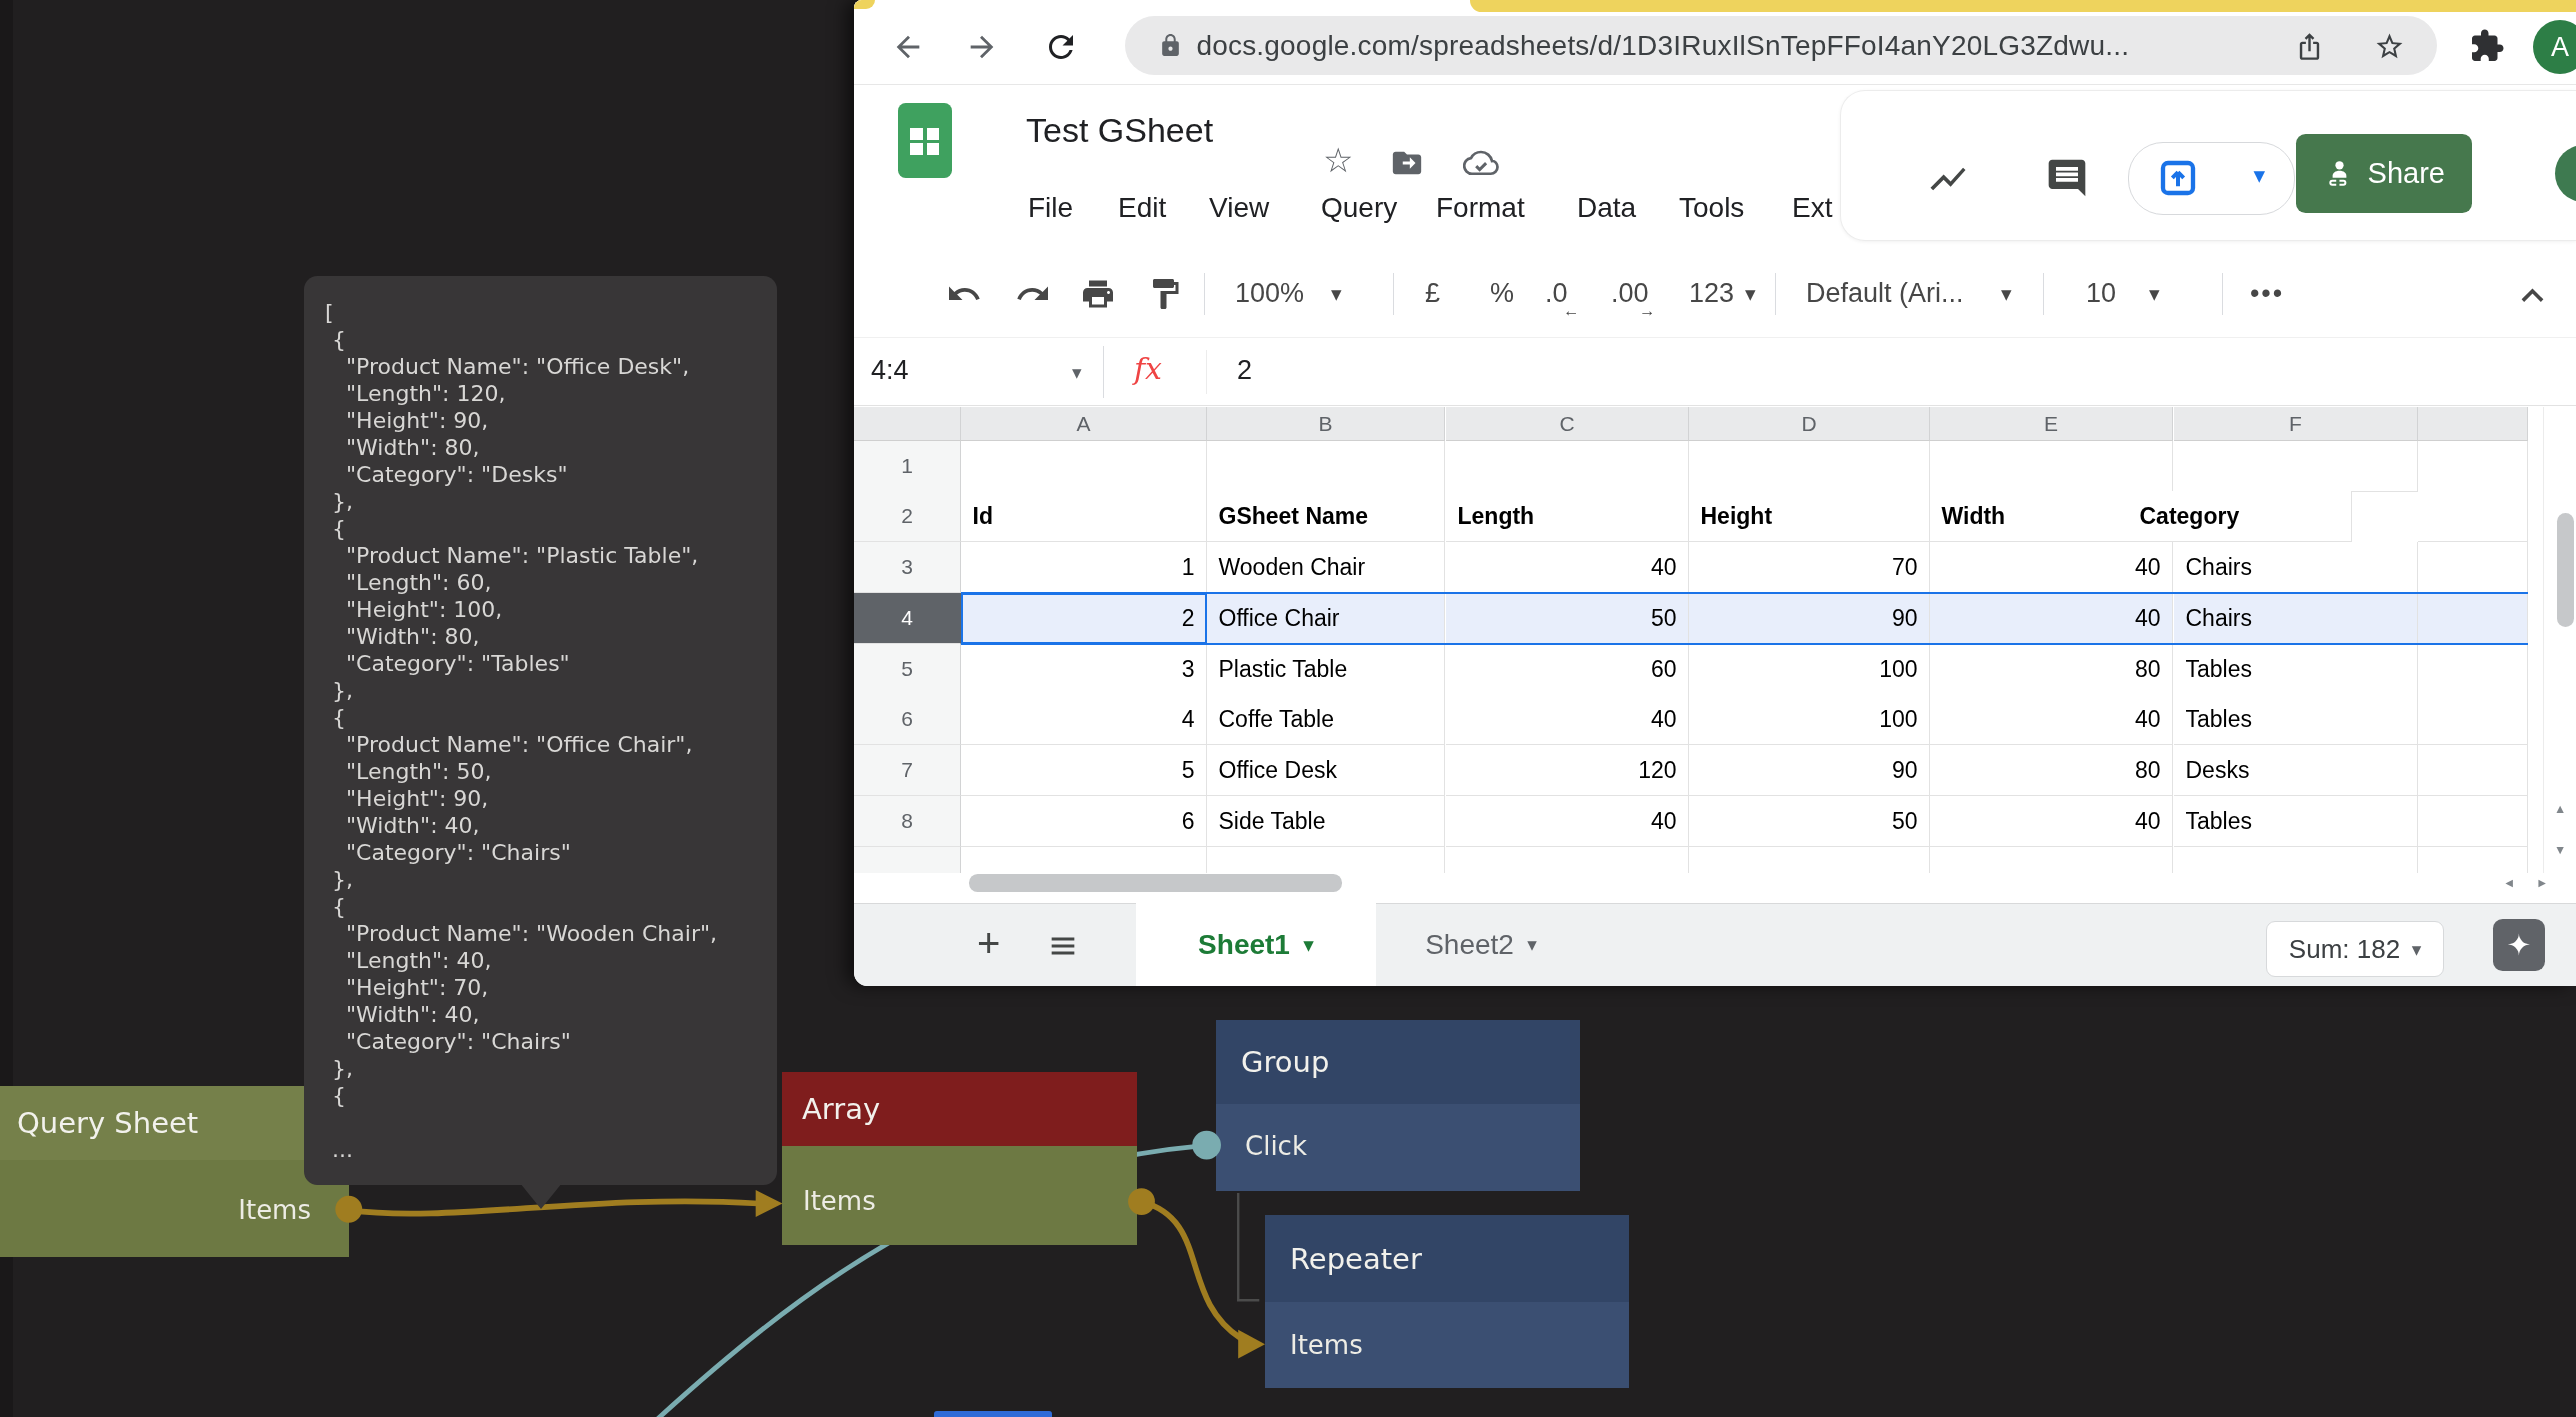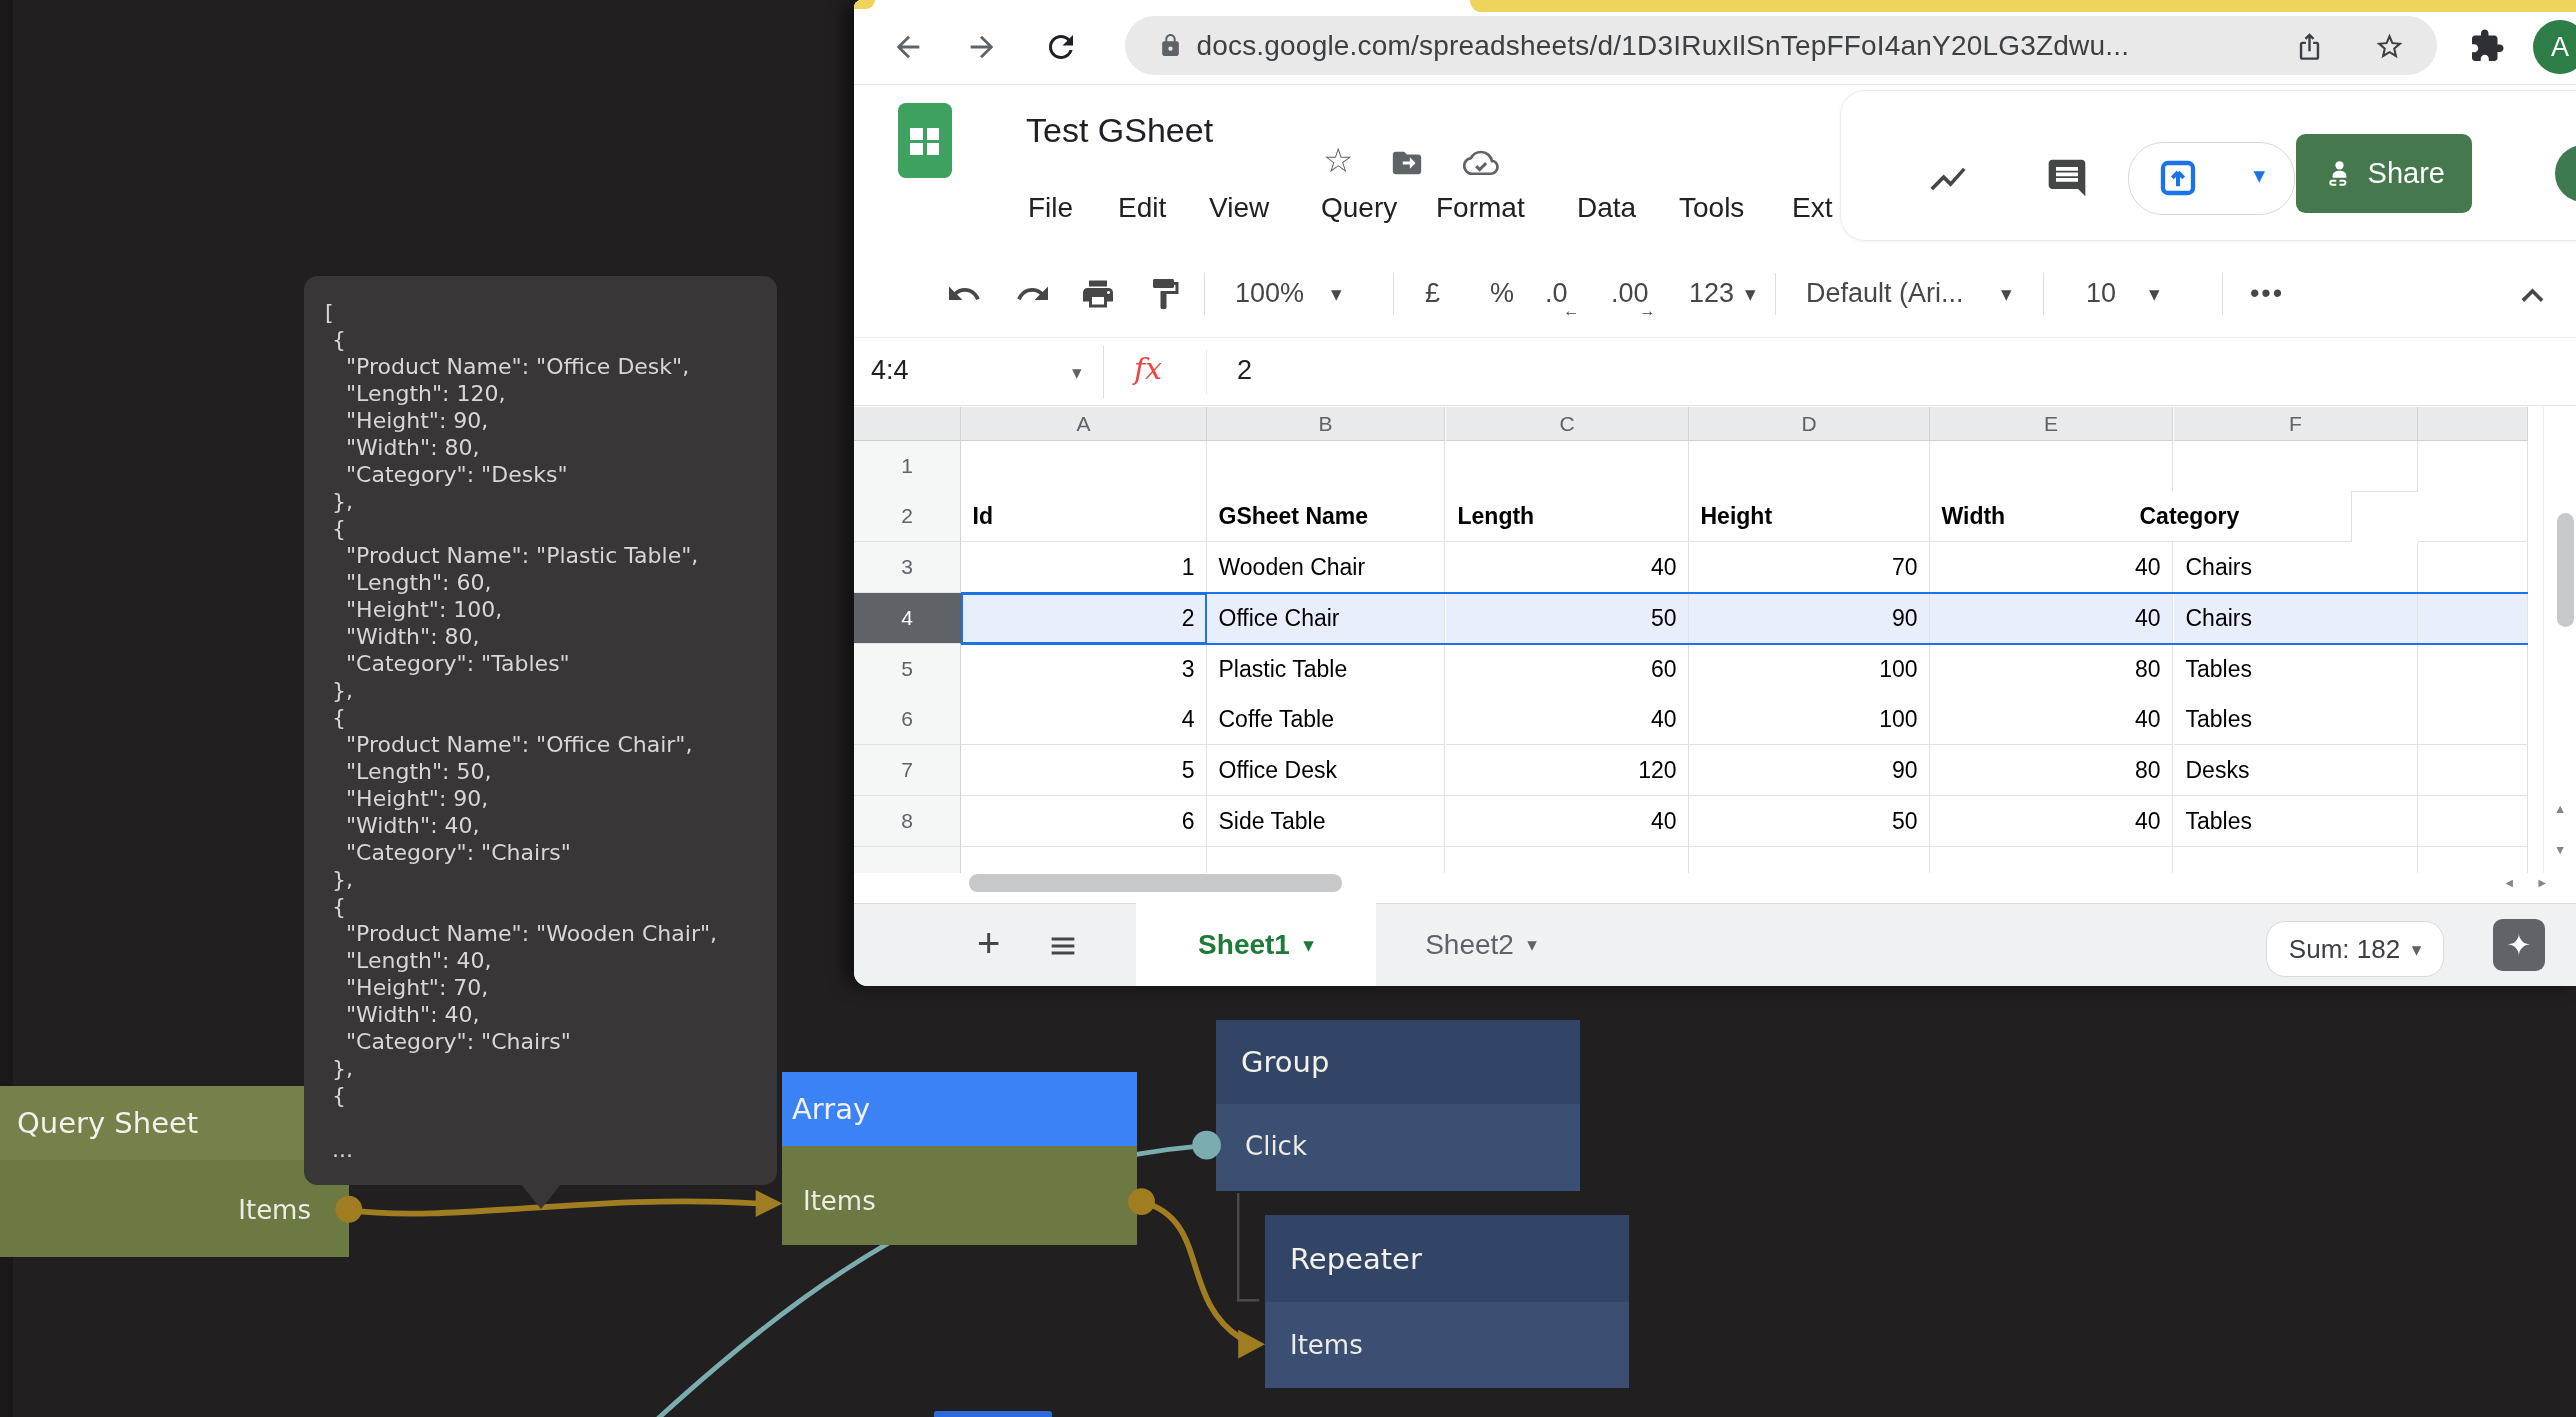--- a/index.html
+++ b/index.html
@@ -10,21 +10,21 @@
   #left-edge{left:0;top:0;width:13.4px;height:1417px;background:#1a1819;}
   svg.layer{left:0;top:0;width:2576px;height:1417px;pointer-events:none;}
   .node{position:absolute;font-family:"DejaVu Sans",sans-serif;color:#f2f1ec;}
   .node .hd{display:flex;align-items:center;font-size:29px;}
   .node .lbl{position:absolute;font-size:26px;color:#edece5;}
   #node-query{left:0;top:1086px;width:349px;height:170px;}
   #node-query .hd{height:74px;background:#75804a;padding-left:17px;}
   #node-query .bd{height:97px;background:#6d7943;}
   #node-query .lbl{right:38px;top:109px;}
   #node-array{left:782px;top:1072px;width:355px;height:172px;}
-  #node-array .hd{height:74px;background:#3b82f6;padding-left:10px;}
+  #node-array .hd{height:74px;background:#7f1d1d;padding-left:20px;}
   #node-array .bd{height:99px;background:#6d7943;}
   #node-array .lbl{left:21px;top:114px;}
   #node-group{left:1216px;top:1020px;width:364px;height:171px;}
   #node-group .hd{height:84px;background:#324566;padding-left:25px;}
   #node-group .bd{height:87px;background:#3b4f72;}
   #node-group .lbl{left:29px;top:111px;text-align:right;}
   #node-repeater{left:1265px;top:1215px;width:364px;height:173px;}
   #node-repeater .hd{height:87px;background:#324566;padding-left:25px;}
   #node-repeater .bd{height:86px;background:#3b4f72;}
   #node-repeater .lbl{left:25px;top:115px;}
@@ -85,21 +85,21 @@
   #hthumb{left:115px;top:874px;width:373px;height:18px;background:#c6c8ca;border-radius:8.6px;}
   .scrolltri{position:absolute;font-size:12.4px;color:#80868b;}
   
   #tabbar{left:0;top:903px;width:1722px;height:83px;background:#eff1f2;border-top:1px solid #d8d9da;box-sizing:border-box;}
   #tab1{left:282px;top:903px;width:240px;height:83px;background:#fff;display:flex;align-items:center;justify-content:center;gap:13.4px;}
   #tab1 .nm{color:#1d7b37;font-weight:bold;font-size:28px;}
   #tab1 .cr{color:#1d7b37;font-size:21px;}
   #tab2{left:536px;top:903px;width:182px;height:83px;display:flex;align-items:center;justify-content:center;gap:13.4px;}
   #tab2 .nm{color:#5f6368;font-size:28px;}
   #tab2 .cr{color:#5f6368;font-size:19px;}
-  #sum-box{left:1412px;top:921px;width:176px;height:54px;background:#fff;border:1px solid #d7d9db;border-radius:19px;
+  #sum-box{left:1412px;top:921px;width:176px;height:54px;background:#fff;border:1px solid #d7d9db;border-radius:9px;
            display:flex;align-items:center;justify-content:center;gap:11.5px;font-size:26px;color:#3c4043;}
   #sparkle-btn{left:1639px;top:919px;width:52px;height:52px;background:#606368;border-radius:9.6px;
                display:flex;align-items:center;justify-content:center;color:#fff;font-size:29px;}
 </style>
 </head>
 <body>
 
 <div id="stage">
 
   <div class="abs" id="left-edge"></div>

